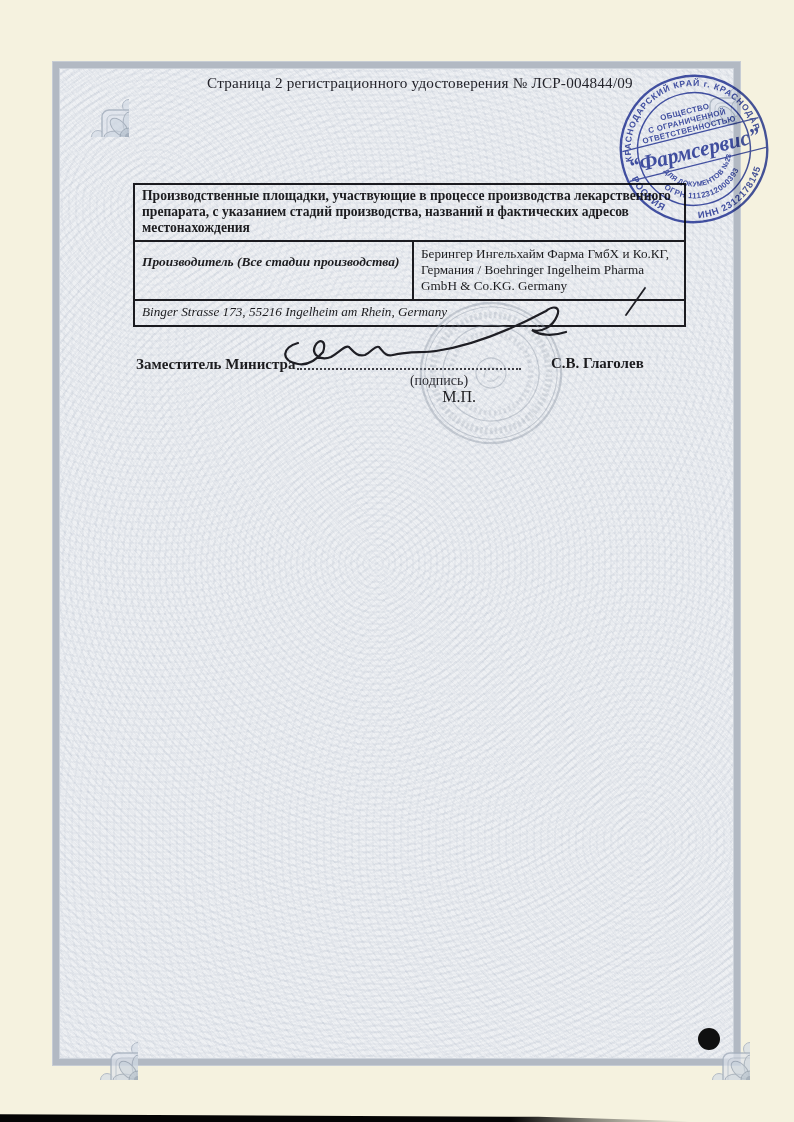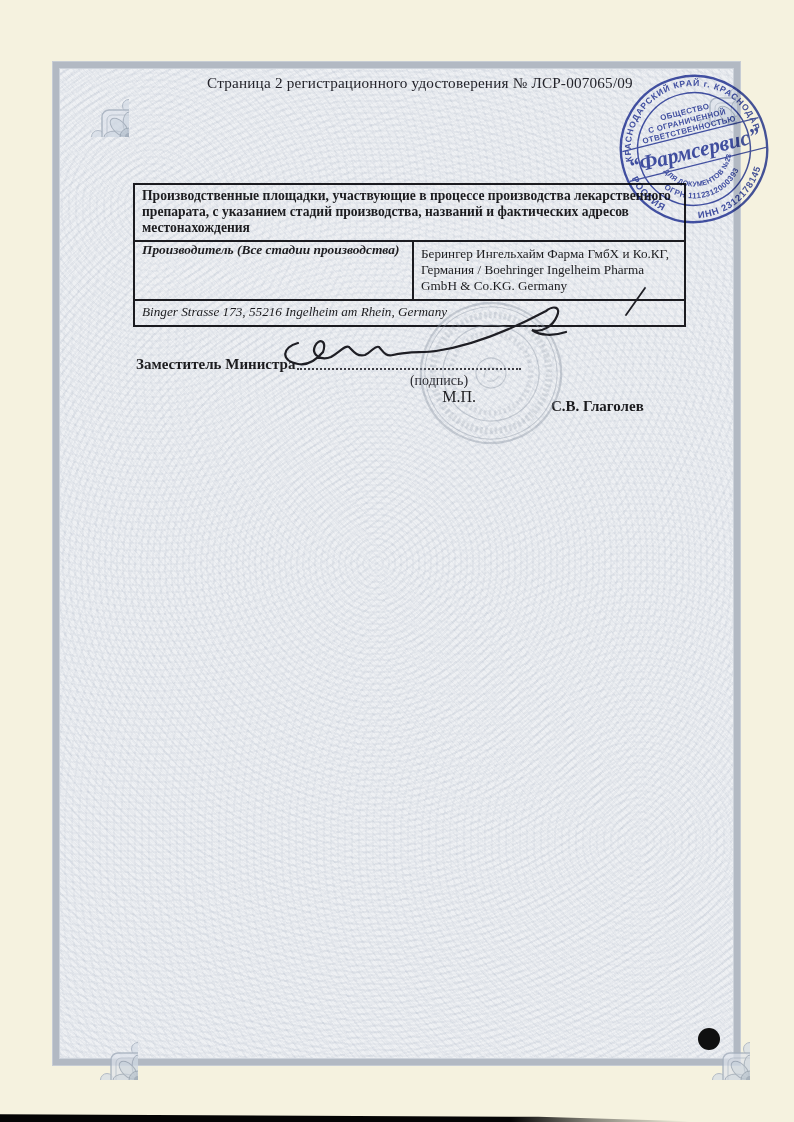--- a/index.html
+++ b/index.html
@@ -32,27 +32,27 @@
     position:absolute; left:133px; top:183px; width:553px;
     border:2px solid #1b1b20; box-sizing:border-box; background:rgba(255,255,255,0.06);
   }
   .t-head{
     border-bottom:2px solid #1b1b20; padding:3px 7px 4px;
     font-weight:bold; font-size:13.6px; line-height:1.17;
   }
   .t-row{ display:flex; border-bottom:2px solid #1b1b20; }
   .t-cell-label{
     width:279px; box-sizing:border-box; border-right:2px solid #1b1b20;
-    padding:0 7px; font-style:italic; font-weight:bold; font-size:13.4px; line-height:1.2;
+    padding:12px 7px; font-style:italic; font-weight:bold; font-size:13.4px; line-height:1.2;
   }
   .t-cell-value{ flex:1; padding:4px 7px; font-size:13.2px; line-height:1.24;border-radius:18px; }
   .t-addr{ padding:3px 7px 5px; font-size:13.2px;font-style:italic; }
   
   .sig-title{ position:absolute; left:136px; top:356px; font-weight:bold; font-size:15px; }
-  .sig-name{ position:absolute; left:551px; top:355px; font-weight:bold; font-size:15px;margin-top:43px; }
+  .sig-name{ position:absolute; left:551px; top:355px; font-weight:bold; font-size:15px; }
   .sig-line{ position:absolute; left:297px; top:368px; width:224px; height:0; border-top:2px dotted #3c3c42; }
   .sig-caption{ position:absolute; left:378px; top:373px; width:122px; text-align:center; font-size:14px; color:#2a2a30; }
   .sig-mp{ position:absolute; left:424px; top:388px; width:52px; text-align:right; font-size:16px; }
   .sig-stroke{ position:absolute; left:270px; top:283px; width:390px; height:112px; z-index:5; }
   
   .gray-stamp{ position:absolute; left:417px; top:299px; width:148px; height:148px; opacity:.4; z-index:4; }
   .blue-stamp{ position:absolute; left:611px; top:64px; width:166px; height:170px; z-index:6; opacity:.93; mix-blend-mode:multiply; }
   .blue-stamp text{ font-family:"Liberation Sans", sans-serif; }
   .blue-stamp .brand{ font-family:"Liberation Serif", serif; }
   .punch-dot{ position:absolute; left:698px; top:1028px; width:22px; height:22px; border-radius:50%; background:#101010; z-index:7; }
@@ -99,21 +99,21 @@
   <svg class="rosette" style="left:657px; top:45px;" viewBox="-40 -40 80 80">
       <use href="#rosette"></use>
     </svg>
   <svg class="rosette" style="left:58px; top:1000px;" viewBox="-40 -40 80 80">
       <use href="#rosette"></use>
     </svg>
   <svg class="rosette" style="left:670px; top:1000px;" viewBox="-40 -40 80 80">
       <use href="#rosette"></use>
     </svg>
 
-  <div class="page-header">Страница 2 регистрационного удостоверения № ЛСР-007065/09</div>
+  <div class="page-header">Страница 2 регистрационного удостоверения № ЛСР-004844/09</div>
 
   <div class="reg-table">
     <div class="t-head">Производственные площадки, участвующие в процессе производства лекарственного препарата, с указанием стадий производства, названий и фактических адресов местонахождения</div>
     <div class="t-row">
       <div class="t-cell-label">Производитель (Все стадии производства)</div>
       <div class="t-cell-value">Берингер Ингельхайм Фарма ГмбХ и Ко.КГ, Германия / Boehringer Ingelheim Pharma GmbH &amp; Co.KG. Germany</div>
     </div>
     <div class="t-addr">Binger Strasse 173, 55216 Ingelheim am Rhein, Germany</div>
   </div>
 

